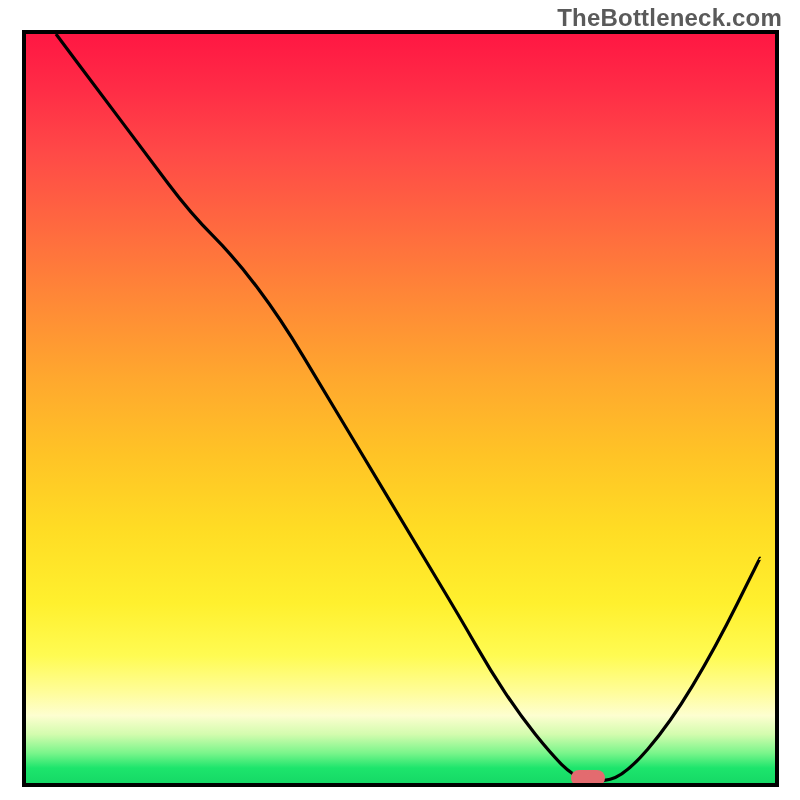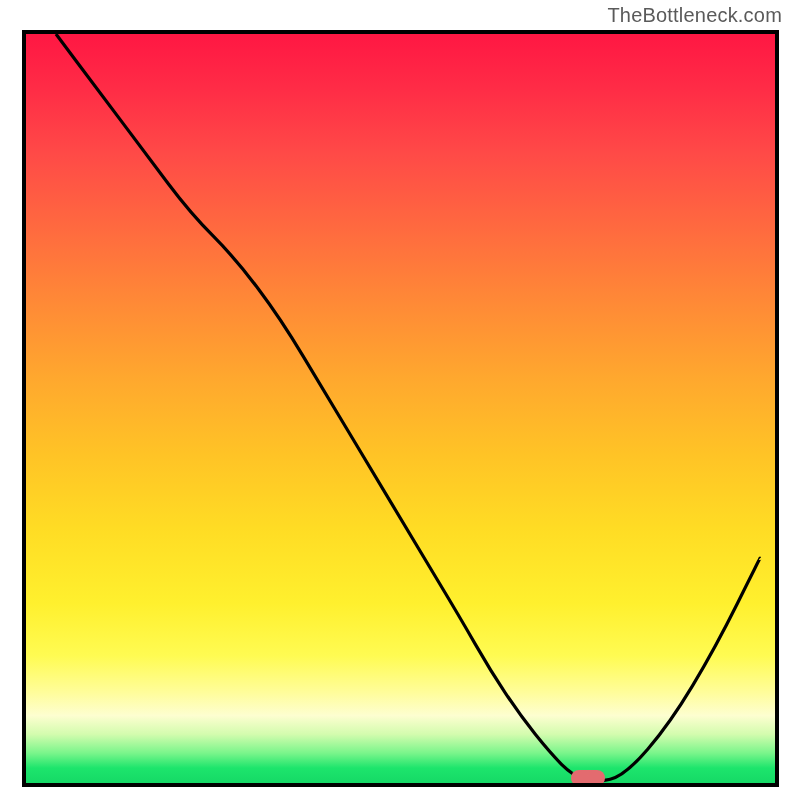--- a/index.html
+++ b/index.html
@@ -9,22 +9,22 @@
     background: #ffffff;
     font-family: Arial, Helvetica, sans-serif;
     position: relative;
     overflow: hidden;
   }
   .watermark {
     position: absolute;
     top: 4px;
     right: 18px;
     color: #5a5a5a;
-    font-size: 20px;
-    font-weight: 400;
+    font-size: 24px;
+    font-weight: 700;
     letter-spacing: 0.2px;
     z-index: 3;
   }
   .frame {
     position: absolute;
     left: 22px;
     top: 30px;
     width: 757px;
     height: 757px;
     border: 4px solid #000;

